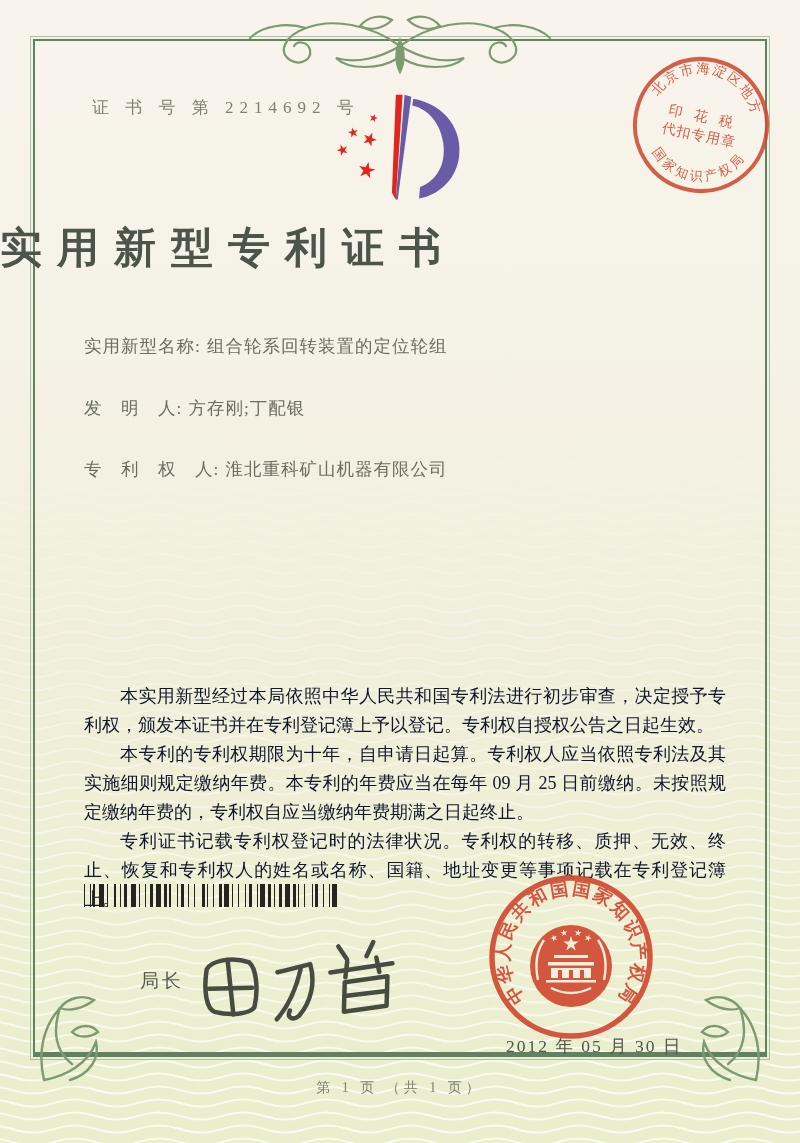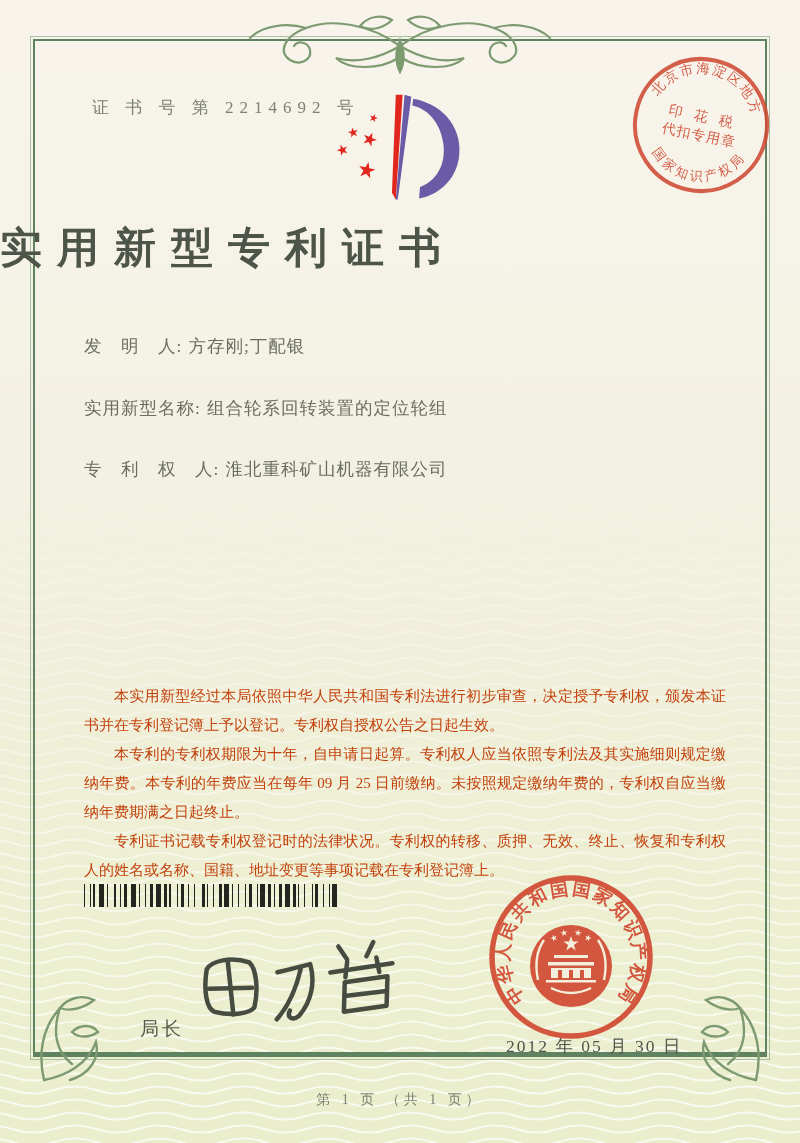--- a/index.html
+++ b/index.html
@@ -15,33 +15,33 @@
   .ornament-corner{position:absolute;z-index:2;}
   .cert-no{position:absolute;left:72px;top:96px;font-size:17px;letter-spacing:6px;
        color:#7c8174;z-index:2;margin-left:20px;}
   .logo{position:absolute;left:328px;top:88px;z-index:2;}
   .tax-stamp{position:absolute;left:626px;top:50px;z-index:3;transform:rotate(12deg);opacity:.88;}
   .title{position:absolute;left:0;top:220px;width:800px;text-align:left;font-size:42px;
        font-weight:bold;letter-spacing:15px;color:#4d544a;z-index:2;}
   .fields{position:absolute;left:84px;top:334px;width:640px;z-index:2;}
   .field-row{height:61.5px;font-size:17.5px;color:#696e60;letter-spacing:1px;white-space:nowrap;}
   .field-row .lbl{margin-right:6px;}
-  .paras{position:absolute;left:84px;top:682px;width:642px;z-index:2;font-size:15px;
-       line-height:29px;color:#c2410c;text-align:justify;}
+  .paras{position:absolute;left:84px;top:682px;width:642px;z-index:2;font-size:18px;
+       line-height:29px;color:#0f172a;text-align:justify;}
   .paras p{margin:0;text-indent:2em;}
   .barcode{position:absolute;left:84px;top:884px;width:256px;height:23px;z-index:2;}
   .barcode span{position:absolute;top:0;bottom:0;background:#25251f;}
   .signer{position:absolute;left:140px;top:968px;font-size:19px;letter-spacing:3px;
-       color:#565c50;z-index:2;margin-top:48px;}
+       color:#565c50;z-index:2;}
   .signature{position:absolute;left:192px;top:922px;z-index:2;}
   .office-seal{position:absolute;left:486px;top:872px;z-index:3;opacity:.92;}
   .issue-date{position:absolute;left:506px;top:1034px;font-size:17.5px;letter-spacing:2px;
        color:#4f554b;z-index:4;}
   .footer{position:absolute;left:0;top:1079px;width:800px;text-align:center;font-size:14px;
-       letter-spacing:4px;color:#7a8270;z-index:2;margin-top:12px;}
+       letter-spacing:4px;color:#7a8270;z-index:2;}
   svg text{font-family:"Liberation Serif","DejaVu Serif",serif;}
 </style>
 </head>
 <body>
 
 <svg id="waves" width="800" height="1143">
     <path d="M-30 440 q 21 -7 42 0 t 42 0 q 21 -7 42 0 t 42 0 q 21 -7 42 0 t 42 0 q 21 -7 42 0 t 42 0 q 21 -7 42 0 t 42 0 q 21 -7 42 0 t 42 0 q 21 -7 42 0 t 42 0 q 21 -7 42 0 t 42 0 q 21 -7 42 0 t 42 0 q 21 -7 42 0 t 42 0 q 21 -7 42 0 t 42 0" fill="none" stroke="rgba(255,255,255,0.08)" stroke-width="2"></path>
     <path d="M-30 453 q 21 -7 42 0 t 42 0 q 21 -7 42 0 t 42 0 q 21 -7 42 0 t 42 0 q 21 -7 42 0 t 42 0 q 21 -7 42 0 t 42 0 q 21 -7 42 0 t 42 0 q 21 -7 42 0 t 42 0 q 21 -7 42 0 t 42 0 q 21 -7 42 0 t 42 0 q 21 -7 42 0 t 42 0 q 21 -7 42 0 t 42 0" fill="none" stroke="rgba(255,255,255,0.09)" stroke-width="2"></path>
     <path d="M-30 466 q 21 -7 42 0 t 42 0 q 21 -7 42 0 t 42 0 q 21 -7 42 0 t 42 0 q 21 -7 42 0 t 42 0 q 21 -7 42 0 t 42 0 q 21 -7 42 0 t 42 0 q 21 -7 42 0 t 42 0 q 21 -7 42 0 t 42 0 q 21 -7 42 0 t 42 0 q 21 -7 42 0 t 42 0 q 21 -7 42 0 t 42 0" fill="none" stroke="rgba(255,255,255,0.11)" stroke-width="2"></path>
     <path d="M-30 479 q 21 -7 42 0 t 42 0 q 21 -7 42 0 t 42 0 q 21 -7 42 0 t 42 0 q 21 -7 42 0 t 42 0 q 21 -7 42 0 t 42 0 q 21 -7 42 0 t 42 0 q 21 -7 42 0 t 42 0 q 21 -7 42 0 t 42 0 q 21 -7 42 0 t 42 0 q 21 -7 42 0 t 42 0 q 21 -7 42 0 t 42 0" fill="none" stroke="rgba(255,255,255,0.12)" stroke-width="2"></path>
@@ -169,22 +169,22 @@
   <text fill="#cf4a33" font-size="13" letter-spacing="3">
     <textPath href="#taxBottom" startOffset="14%">国家知识产权局</textPath>
   </text>
   <text x="75" y="71" text-anchor="middle" fill="#cf4a33" font-size="14" letter-spacing="4">印 花 税</text>
   <text x="75" y="90" text-anchor="middle" fill="#cf4a33" font-size="14" letter-spacing="1">代扣专用章</text>
 </svg>
 
 <div class="title">实用新型专利证书</div>
 
 <div class="fields">
+  <div class="field-row"><span class="lbl">实用新型名称:</span><span>组合轮系回转装置的定位轮组</span></div>
   <div class="field-row"><span class="lbl">发　明　人:</span><span>方存刚;丁配银</span></div>
-  <div class="field-row"><span class="lbl">实用新型名称:</span><span>组合轮系回转装置的定位轮组</span></div>
   <div class="field-row"><span class="lbl">专　利　权　人:</span><span>淮北重科矿山机器有限公司</span></div>
 </div>
 
 <div class="paras">
   <p>本实用新型经过本局依照中华人民共和国专利法进行初步审查，决定授予专利权，颁发本证书并在专利登记簿上予以登记。专利权自授权公告之日起生效。</p>
   <p>本专利的专利权期限为十年，自申请日起算。专利权人应当依照专利法及其实施细则规定缴纳年费。本专利的年费应当在每年 09 月 25 日前缴纳。未按照规定缴纳年费的，专利权自应当缴纳年费期满之日起终止。</p>
   <p>专利证书记载专利权登记时的法律状况。专利权的转移、质押、无效、终止、恢复和专利权人的姓名或名称、国籍、地址变更等事项记载在专利登记簿上。</p>
 </div>
 
 <div class="barcode">

